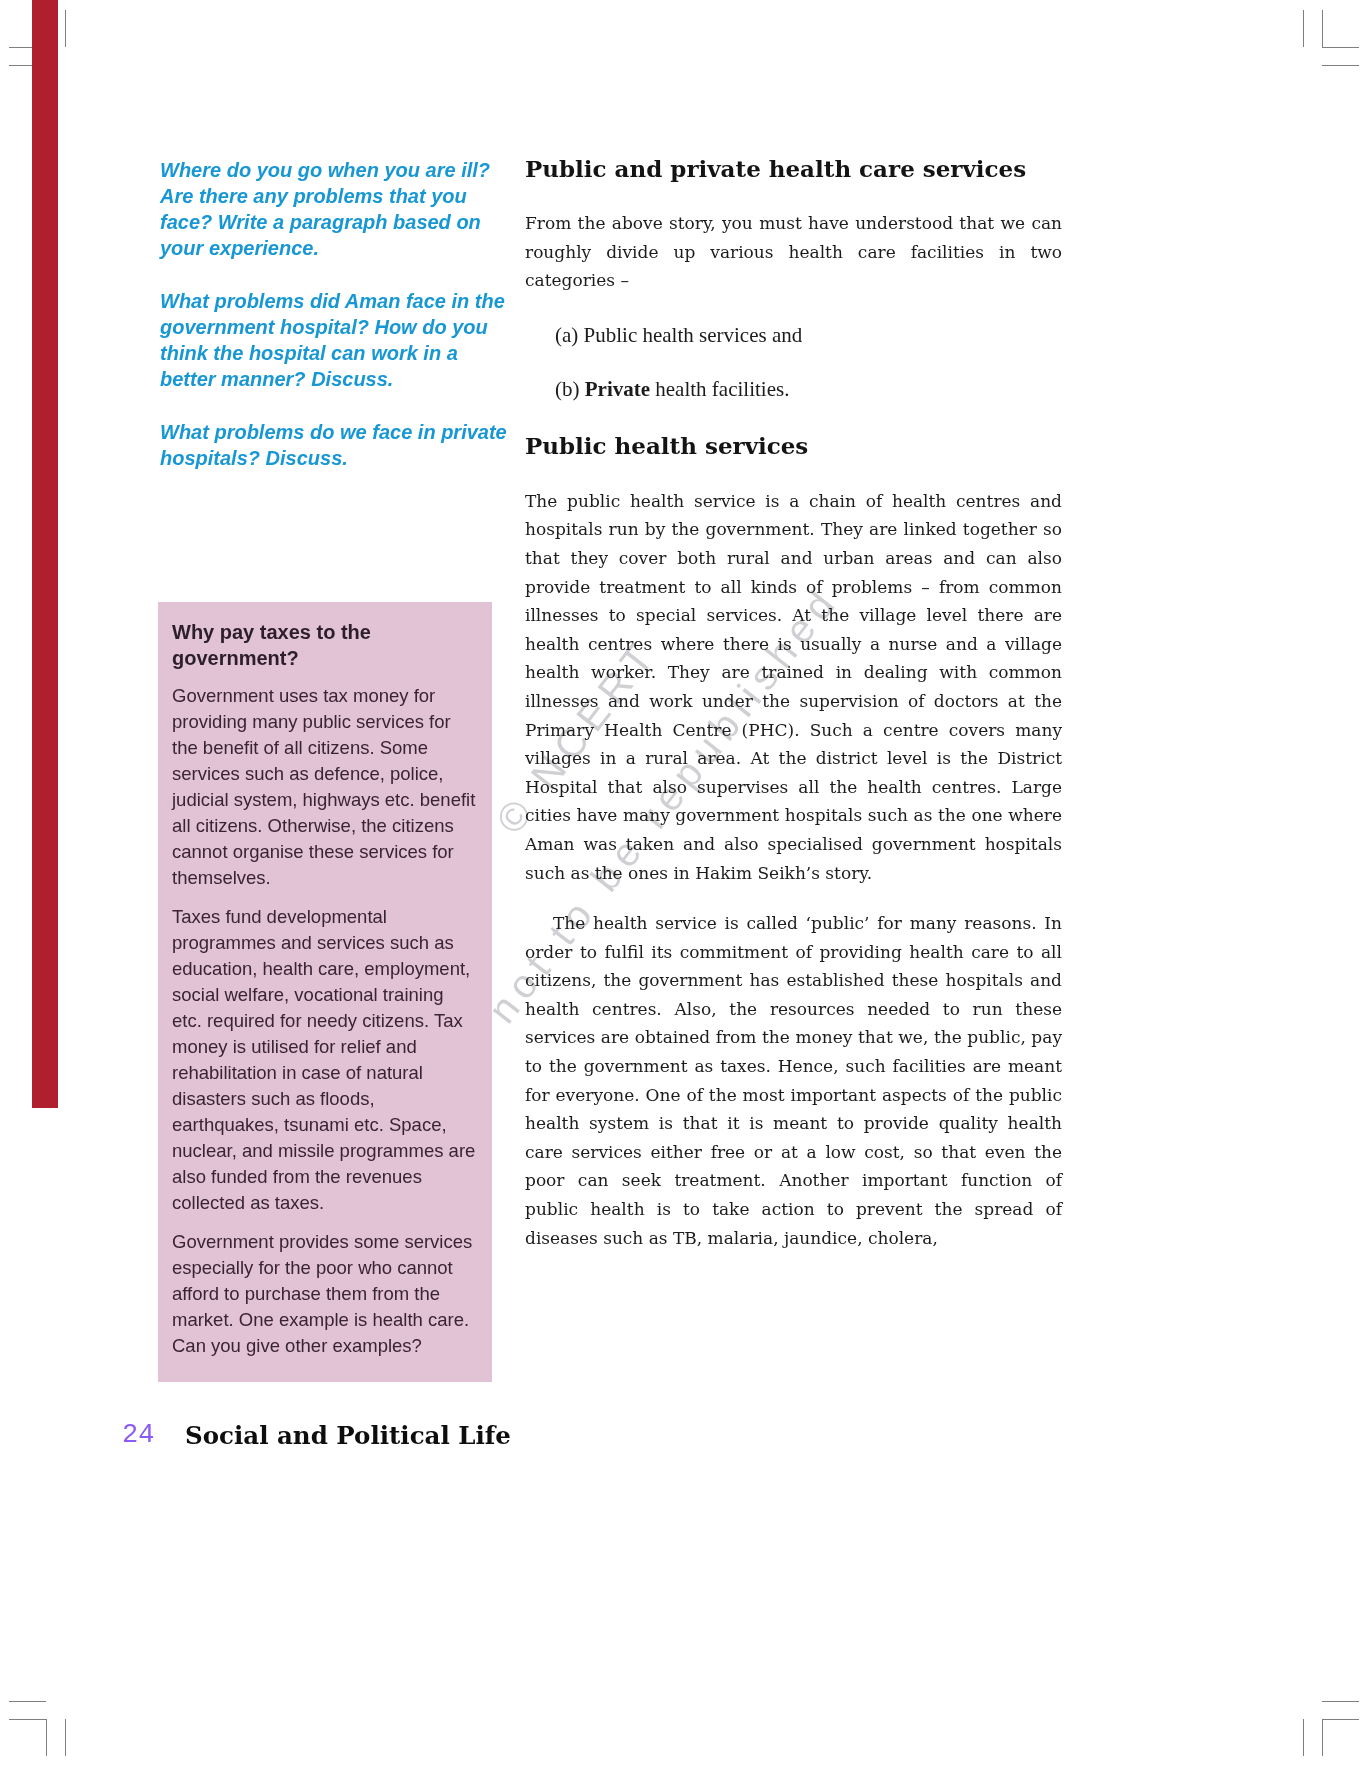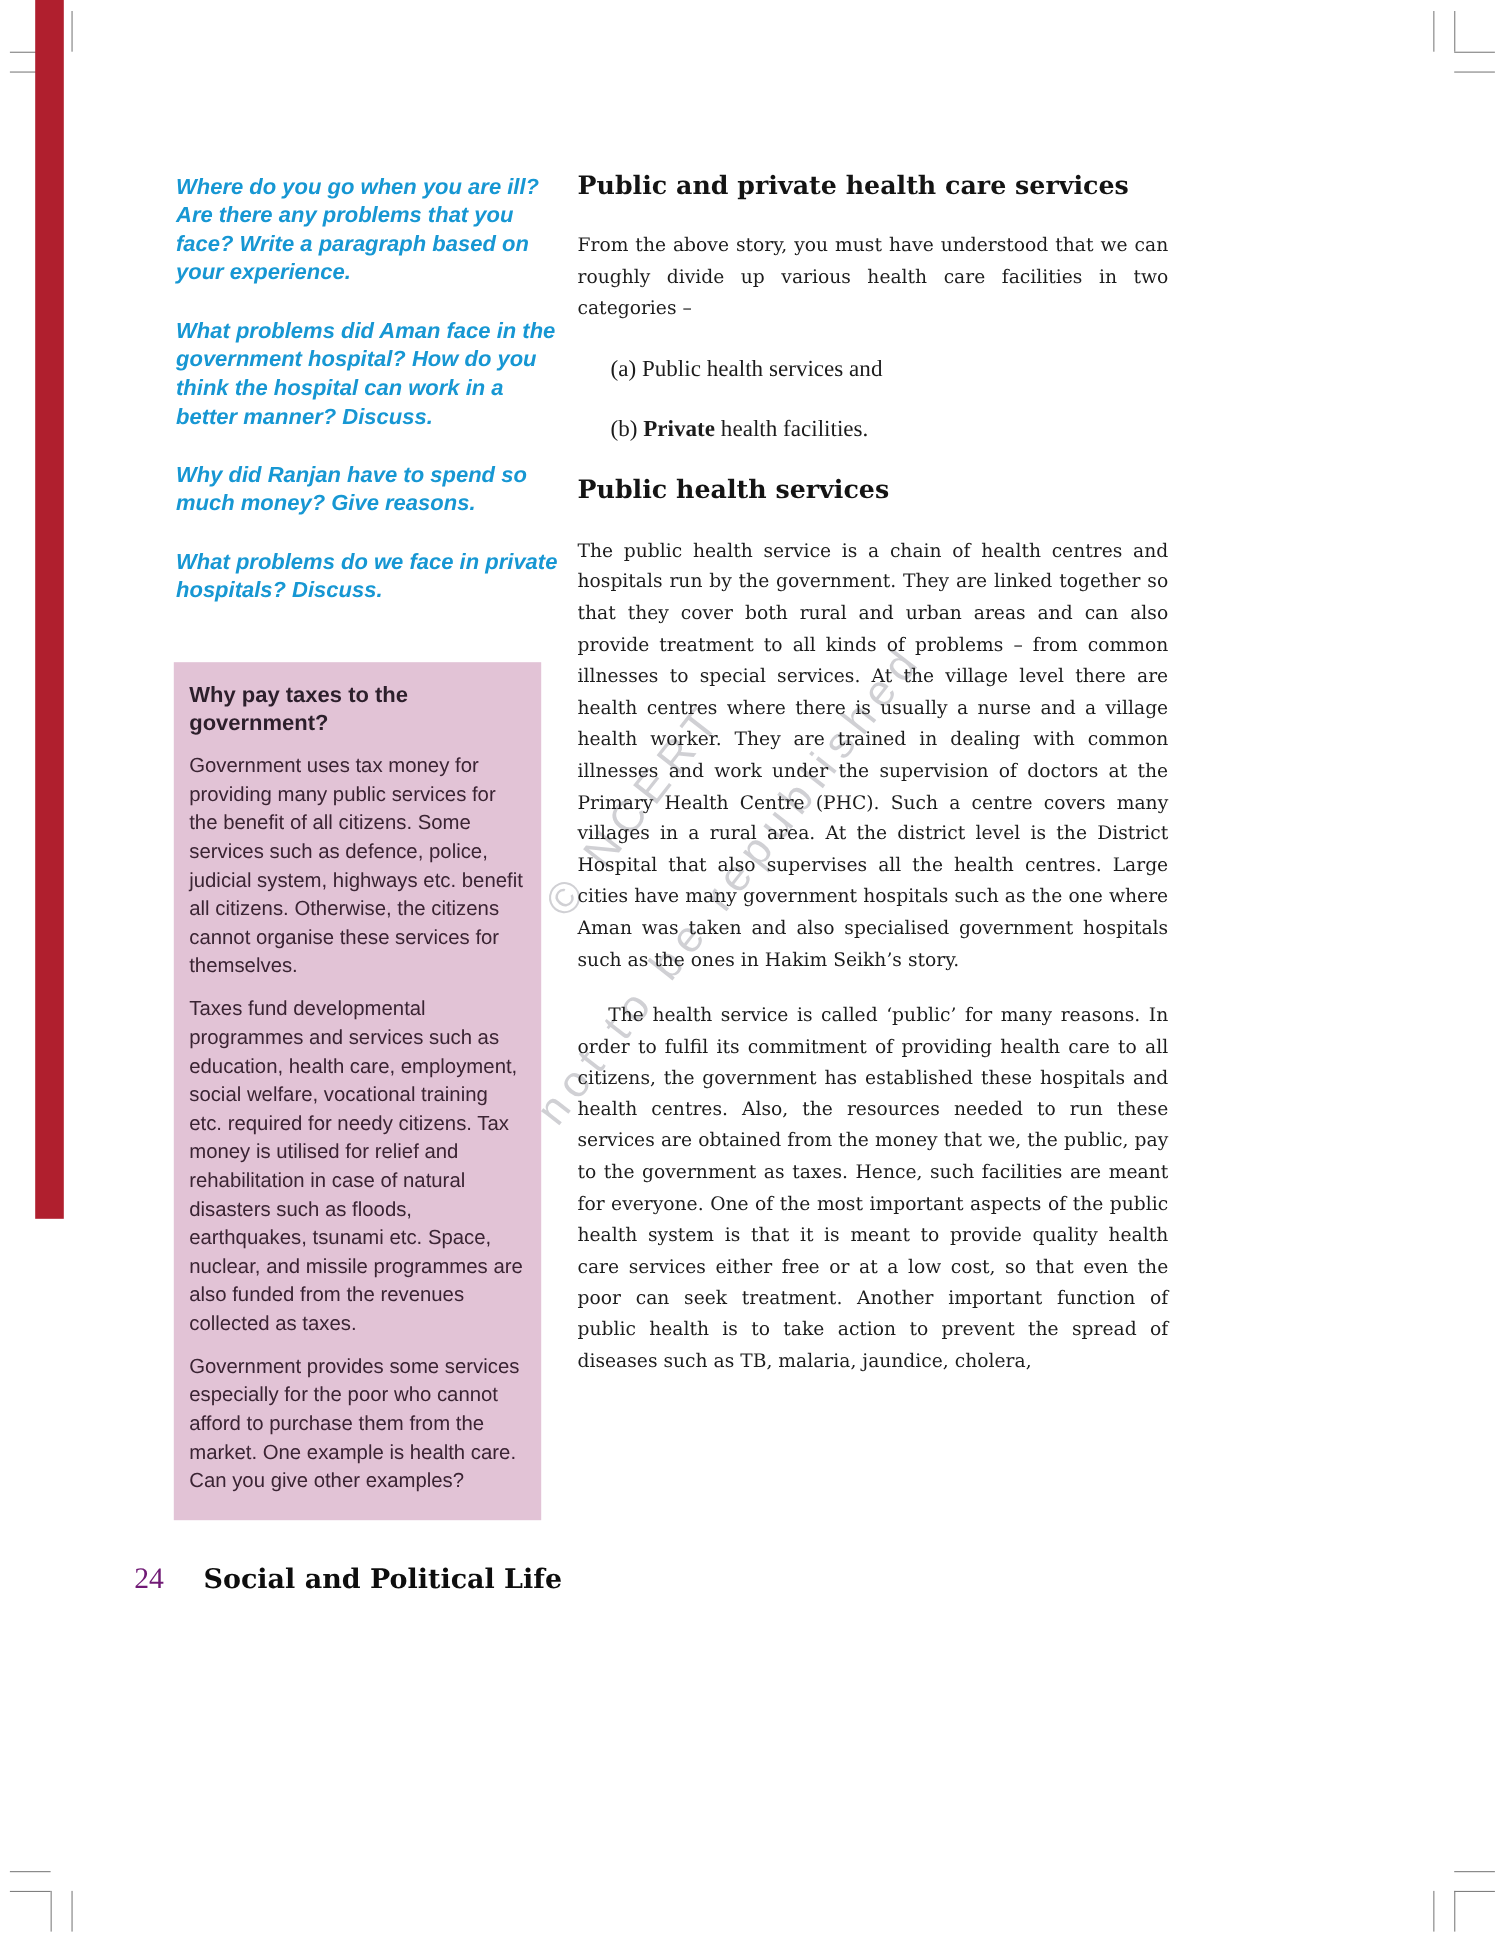--- a/index.html
+++ b/index.html
@@ -19,22 +19,22 @@
   .taxbox h3{margin:0 0 12px 0;font-size:20px;line-height:26px;font-weight:bold;
              color:#2c1f2b;font-family:"Liberation Sans",sans-serif;}
   .taxbox p{margin:0 0 13px 0;font-size:18.5px;line-height:26px;color:#3a2433;
             font-family:"Liberation Sans",sans-serif;}
   .main{position:absolute;left:525px;top:155px;width:537px;z-index:1;color:#1c1c1c;
         font-family:"DejaVu Serif","Liberation Serif",serif;}
   .main h2{margin:0;font-size:23px;line-height:28px;font-weight:bold;color:#141414;}
   .main p.body{font-size:17px;line-height:28.6px;text-align:justify;margin:0;}
   .main .item{margin:26px 0 0 30px;font-size:21px;line-height:28px;font-family:Liberation Serif, serif;} .sp26{height:26px;} .sp27{height:27px;} .sp29{height:29px;} .sp22{height:22px;}
   .indent{text-indent:28px;}
-  .footer-num{position:absolute;left:122px;top:1420px;font-size:27px;color:#701a75;
-              font-family:Liberation Serif, serif;z-index:1;}
+  .footer-num{position:absolute;left:122px;top:1420px;font-size:27px;color:#8b5cf6;
+              font-family:Liberation Mono, monospace;z-index:1;}
   .footer-title{position:absolute;left:185px;top:1421px;font-size:24.5px;font-weight:bold;
                 color:#0e0e0e;font-family:"DejaVu Serif","Liberation Serif",serif;z-index:1;}
   .footer-year{position:absolute;left:570px;top:1789px;font-size:19px;color:#1d1d1d;
                font-family:"Liberation Sans",sans-serif;z-index:1;}
   .b{font-weight:bold;}
 </style>
 </head>
 <body>
 
 <div class="page">
@@ -62,21 +62,20 @@
   <div class="red-band"></div>
 
   <div class="watermark">
     <div>© NCERT</div>
     <div>not to be republished</div>
   </div>
 
   <div class="questions">
     <p>Where do you go when you are ill? Are there any problems that you face? Write a paragraph based on your experience.</p>
     <p>What problems did Aman face in the government hospital? How do you think the hospital can work in a better manner? Discuss.</p>
-    <p>Why did Ranjan have to spend so much money? Give reasons.</p>
     <p>What problems do we face in private hospitals? Discuss.</p>
   </div>
 
   <div class="taxbox">
     <h3>Why pay taxes to the government?</h3>
     <p>Government uses tax money for providing many public services for the benefit of all citizens. Some services such as defence, police, judicial system, highways etc. benefit all citizens. Otherwise, the citizens cannot organise these services for themselves.</p>
     <p>Taxes fund developmental programmes and services such as education, health care, employment, social welfare, vocational training etc. required for needy citizens. Tax money is utilised for relief and rehabilitation in case of natural disasters such as floods, earthquakes, tsunami etc. Space, nuclear, and missile programmes are also funded from the revenues collected as taxes.</p>
     <p>Government provides some services especially for the poor who cannot afford to purchase them from the market. One example is health care. Can you give other examples?</p>
   </div>
 

